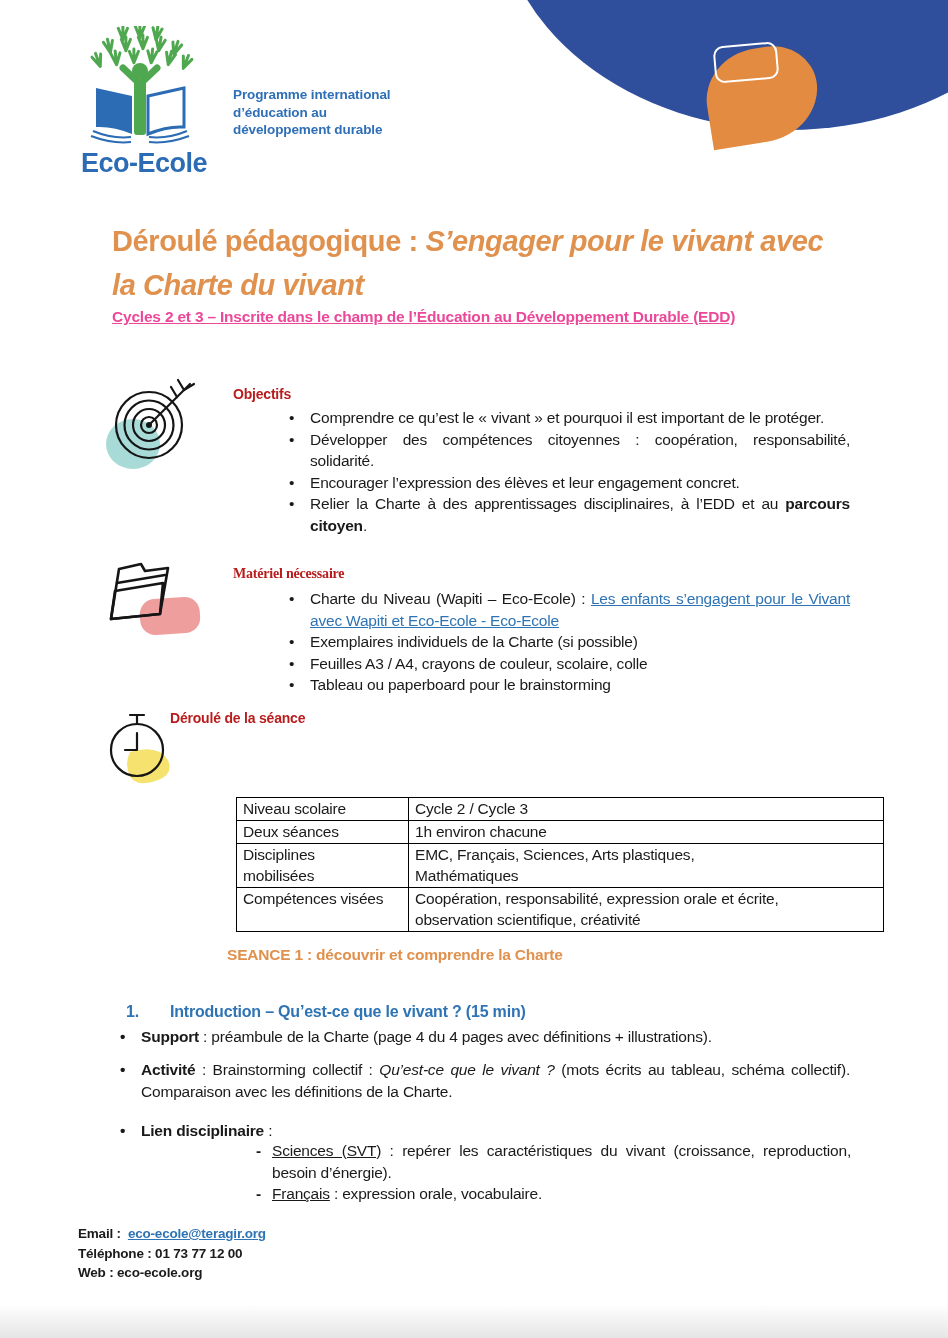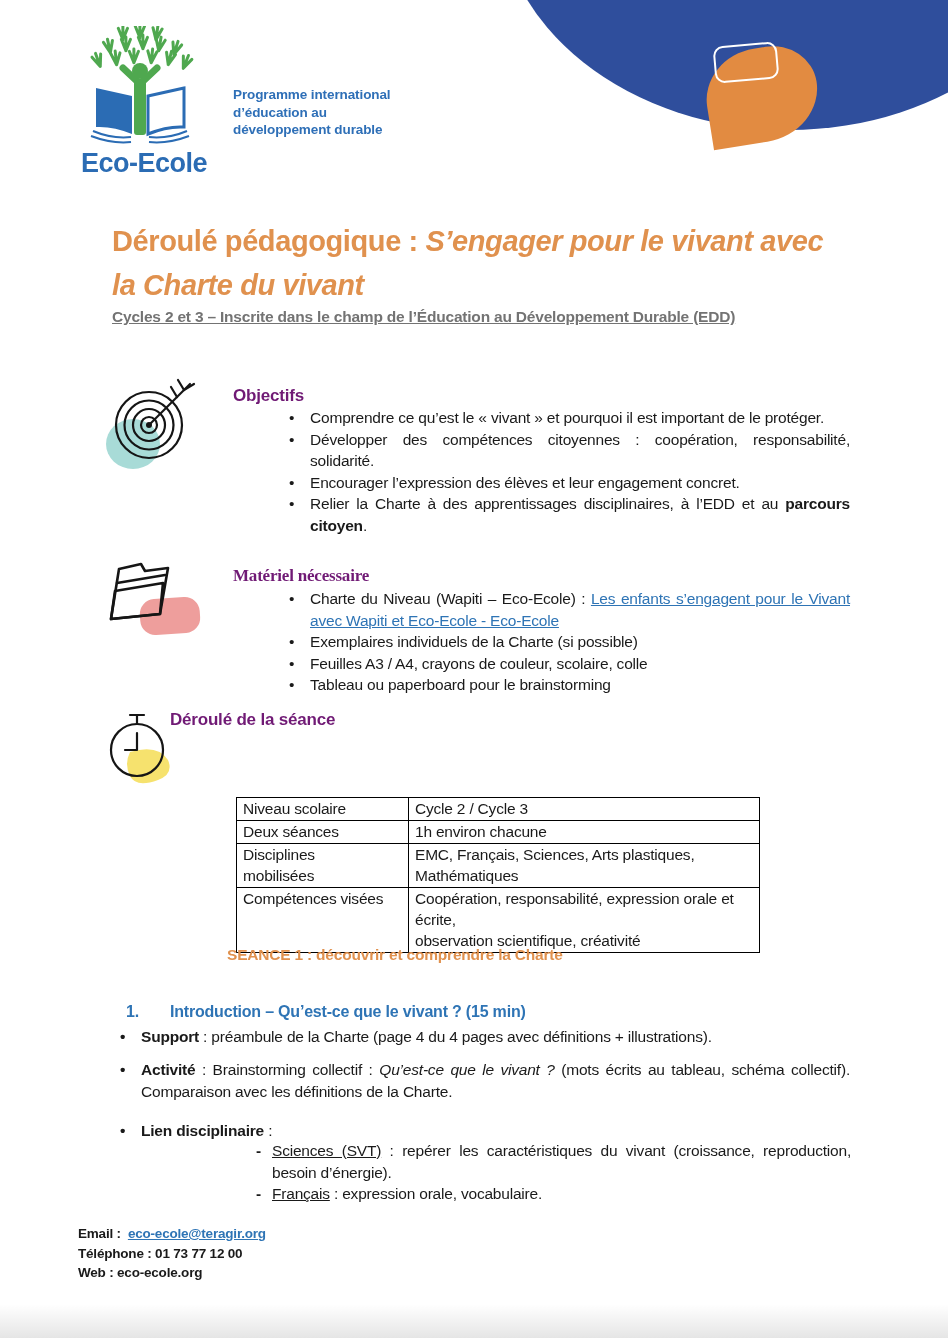--- a/index.html
+++ b/index.html
@@ -23,40 +23,40 @@
   .brand { left:64px; top:148px; width:160px; text-align:center;
            font-size:27px; font-weight:700; color:#2B6CB4; letter-spacing:-0.5px; }
   .tagline { left:233px; top:86px; font-size:13.5px; line-height:17.5px; font-weight:600;
              color:#2E6FB7; white-space:pre-line; letter-spacing:-0.1px; }
 
   
   .doc-title { left:112px; top:219px; width:742px; font-size:29px; line-height:44px;
                font-weight:700; color:#E0914E; letter-spacing:-0.4px; }
   .doc-title .em { font-style:italic; }
   .doc-subtitle { left:112px; top:308px; width:742px; font-size:15.5px; font-weight:700;
-                  color:#737373; text-decoration:underline; }
-
-  
-  .sec-heading { font-size:17px; font-weight:700; color:#701a75; }
+                  color:#ec4899; text-decoration:underline; }
+
+  
+  .sec-heading { font-size:14px; font-weight:700; color:#b91c1c; }
   .bullets { list-style:none; font-size:15.5px; line-height:21.5px; }
   .bullets li { position:relative; padding-left:24px; text-align:justify; }
   .bullets li::before { content:"\2022"; position:absolute; left:3px; }
   .b { font-weight:700; }
   .i { font-style:italic; }
   .u { text-decoration:underline; }
   .link { color:#2E74B5; text-decoration:underline; cursor:pointer; }
 
   .obj-head { left:233px; top:386px; }
   .obj-list { left:286px; top:407px; width:564px; }
   .mat-head { left:233px; top:566px;font-family:Liberation Serif, serif; }
   .mat-list { left:286px; top:588px; width:564px; }
   .der-head { left:170px; top:710px; }
 
   
-  table.info { left:236px; top:797px; width:524px; border-collapse:collapse; }
+  table.info { left:236px; top:797px; width:648px; border-collapse:collapse; }
   table.info td { border:1px solid #000; font-size:15.5px; line-height:21px;
                   padding:0 8px 1px 6px; vertical-align:top; white-space:pre-line; }
   table.info td.c1 { width:172px; }
 
   
   .seance-head { left:227px; top:946px; font-size:15.5px; font-weight:700; color:#E0914E; }
   .intro-line { left:126px; top:983px; font-size:16px; font-weight:700; color:#2E74B5;margin-top:20px; }
   .intro-line .num { display:inline-block; width:44px; }
   .para-bullet { position:absolute; left:118px; width:732px; font-size:15.5px;
                  line-height:21.5px; padding-left:23px; text-align:justify; }

